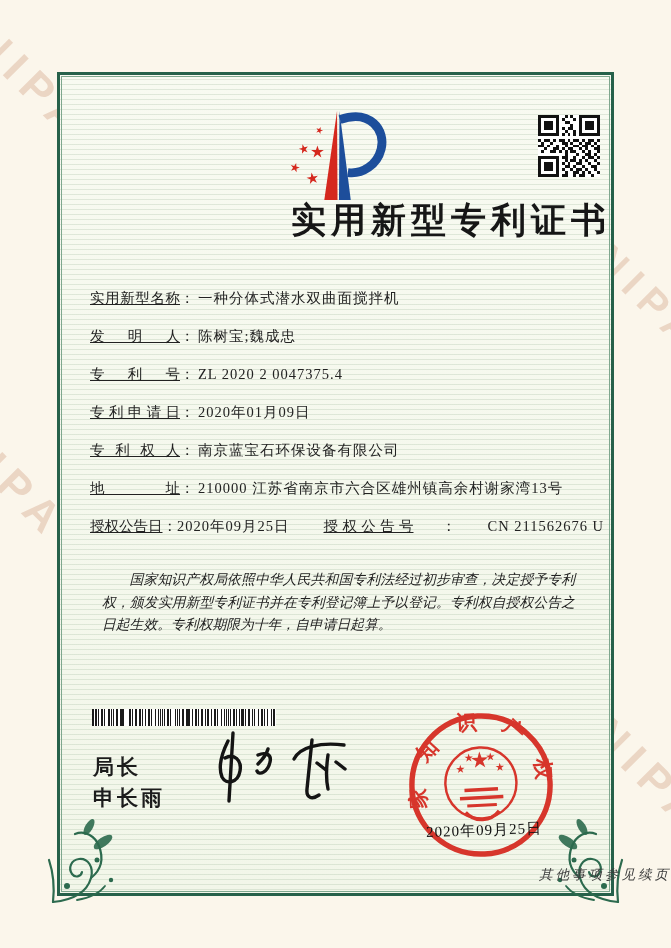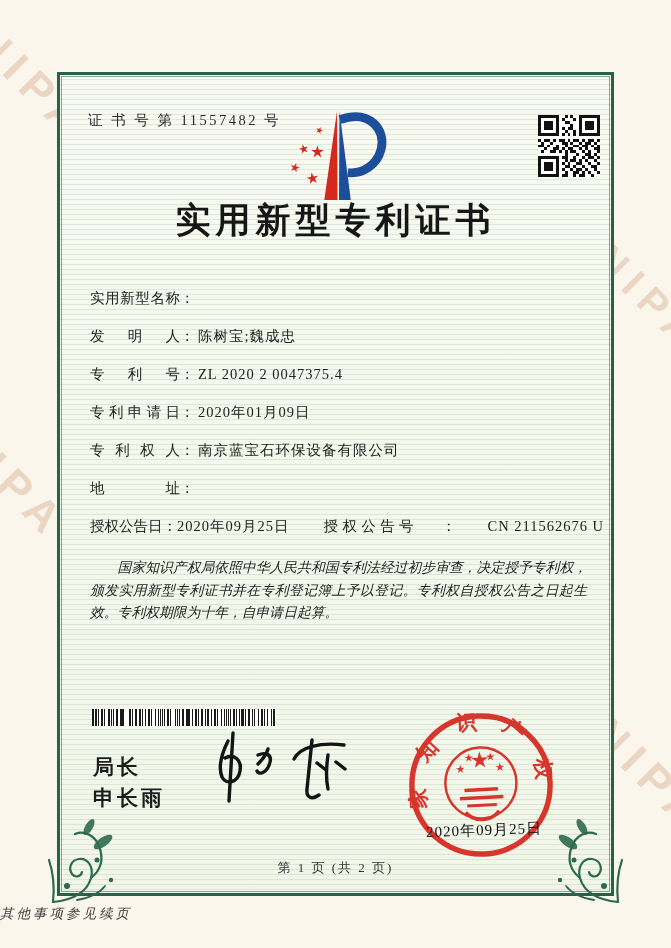--- a/index.html
+++ b/index.html
@@ -34,37 +34,37 @@
     position:absolute;inset:1px;border:1px solid #7fa78e;pointer-events:none;
   }
   
   .cert-no{
     position:absolute;left:28px;top:36px;
     font-size:14.5px;letter-spacing:2.5px;color:#2b2b2b;white-space:nowrap;
   }
   .logo{position:absolute;left:220px;top:30px;}
   .qr{position:absolute;left:478px;top:40px;width:62px;height:62px;background:#fff;}
   .doc-title{
-    position:absolute;left:0;right:0;top:122px;text-align:center;
+    position:absolute;left:0;right:0;top:122px;text-align:right;
     font-size:35px;font-weight:700;letter-spacing:5px;color:#161616;white-space:nowrap;
   }
   
   .fields{position:absolute;left:30px;top:204px;right:22px;font-size:14.5px;color:#222;}
   .frow{display:flex;align-items:center;height:38px;white-space:nowrap;}
-  .flabel{display:inline-block;width:90px;text-align:justify;text-align-last:justify;}
+  .flabel{display:inline-block;width:90px;text-align:justify;text-align-last:justify;text-decoration:underline;}
   .fcolon{display:inline-block;width:18px;}
   .fvalue{letter-spacing:1px;}
   .grant-group2{margin-left:34px;display:flex;align-items:center;gap:28px;}
   
   .paras{
     position:absolute;left:30px;right:24px;top:482px;
     font-size:13.8px;font-style:italic;line-height:22.5px;
     text-align:justify;color:#222;
   }
-  .paras p{margin:0;text-indent:2em;}
+  .paras p{margin:12px;text-indent:2em;}
   
   .barcode{
     position:absolute;left:32px;top:634px;width:184px;height:17px;
     background-color:#fff;
     background-image:
       repeating-linear-gradient(90deg,#1a1a1a 0 1.6px,transparent 1.6px 2.6px,#1a1a1a 2.6px 3.6px,transparent 3.6px 6.4px,#1a1a1a 6.4px 7.2px,transparent 7.2px 9.4px),
       repeating-linear-gradient(90deg,transparent 0 3.8px,#1a1a1a 3.8px 4.9px,transparent 4.9px 10.6px,#1a1a1a 10.6px 11.4px,transparent 11.4px 13.2px);
   }
   
   .sig-block{
@@ -78,41 +78,40 @@
   .seal-date{
     position:absolute;left:350px;top:746px;width:148px;text-align:center;
     font-size:15px;letter-spacing:1px;color:#101010;transform:rotate(-2deg);white-space:nowrap;
   }
   
   .page-footer{
     position:absolute;left:0;right:0;top:784px;text-align:center;
     font-size:13px;letter-spacing:2px;color:#333;
   }
   .continuation{
-    position:absolute;left:0;right:0;top:905px;text-align:left;
-    font-size:13.5px;font-style:italic;letter-spacing:3px;color:#3c3c3c;
+    position:absolute;left:0;right:0;top:866px;text-align:right;
+    font-size:13.5px;font-style:italic;letter-spacing:3px;color:#3c3c3c;padding-left:12px;
   }
   
   .flourish{position:absolute;bottom:-13px;width:92px;height:92px;}
   .flourish.left{left:-13px;}
   .flourish.right{right:-13px;transform:scaleX(-1);}
 </style>
 </head>
 <body>
 
 <span class="watermark wm1">CNIPA</span>
 <span class="watermark wm2">CNIPA</span>
 <span class="watermark wm3">CNIPA</span>
 <span class="watermark wm4">CNIPA</span>
 <span class="watermark wm5">CNIPA</span>
 
 <div class="frame">
   <div class="frame-inner-line"></div>
 
-  <div class="cert-no">证 书 号 第 11557482 号</div>
 
   <svg class="logo" width="118" height="98" viewBox="0 0 120 100">
     <defs>
       <polygon id="star" points="0,-10 2.25,-3.09 9.51,-3.09 3.63,1.18 5.88,8.09 0,3.82 -5.88,8.09 -3.63,1.18 -9.51,-3.09 -2.25,-3.09"></polygon>
     </defs>
     <path d="M61 15 C92 4 108 26 103 45 C99 61 84 71 69 69" stroke="#1d4e9b" stroke-width="9" fill="none"></path>
     <polygon points="58,6 45,97 58.5,97" fill="#d5281e"></polygon>
     <polygon points="60.5,6 60,97 72,97" fill="#1d4e9b"></polygon>
     <use href="#star" x="0" y="0" transform="translate(40,26) scale(0.38) rotate(20)" fill="#d5281e"></use>
     <use href="#star" transform="translate(24,45) scale(0.5) rotate(-15)" fill="#d5281e"></use>
@@ -149,20 +148,21 @@
       M8 20h2v1h-2zM12 20h1v1h-1zM14 20h2v1h-2zM18 20h1v1h-1z"></path>
     </g>
   </svg>
 
   <div class="doc-title">实用新型专利证书</div>
 
   <div class="fields">
     <div class="frow">
       <span class="flabel">实用新型名称</span>
         <span class="fcolon">：</span>
+        <span class="fvalue">一种分体式潜水双曲面搅拌机</span>
     </div>
     <div class="frow">
       <span class="flabel">发明人</span>
         <span class="fcolon">：</span>
         <span class="fvalue">陈树宝;魏成忠</span>
     </div>
     <div class="frow">
       <span class="flabel">专利号</span>
         <span class="fcolon">：</span>
         <span class="fvalue">ZL 2020 2 0047375.4</span>
@@ -173,20 +173,21 @@
         <span class="fvalue">2020年01月09日</span>
     </div>
     <div class="frow">
       <span class="flabel">专利权人</span>
         <span class="fcolon">：</span>
         <span class="fvalue">南京蓝宝石环保设备有限公司</span>
     </div>
     <div class="frow">
       <span class="flabel">地址</span>
         <span class="fcolon">：</span>
+        <span class="fvalue">210000 江苏省南京市六合区雄州镇高余村谢家湾13号</span>
     </div>
     <div class="frow">
       <span class="flabel">授权公告日</span>
         <span class="fcolon">：</span>
         <span class="fvalue">2020年09月25日</span>
       <span class="grant-group2">
         <span class="flabel">授权公告号</span>
           <span class="fcolon">：</span>
           <span class="fvalue">CN 211562676 U</span>
       </span>
@@ -232,21 +233,20 @@
       <rect x="60" y="94" width="30" height="3"></rect>
       <path d="M58 102 A22 22 0 0 0 92 102" fill="none" stroke="#d5281e" stroke-width="3.5"></path>
     </g>
     <path id="sealTextArc" d="M20.5 91.6 A57 57 0 1 1 129.5 91.6" fill="none"></path>
     <text font-size="21" font-weight="bold" fill="#d5281e" letter-spacing="23" text-anchor="middle" font-family="Liberation Serif, serif">
       <textPath href="#sealTextArc" startOffset="50%">国家知识产权局</textPath>
     </text>
   </svg>
   <div class="seal-date">2020年09月25日</div>
 
-  <div class="page-footer">第 1 页 (共 2 页)</div>
 
   <svg class="flourish left" viewBox="0 0 92 92">
     <g fill="none" stroke="#2c6a4e" stroke-width="2.2" stroke-linecap="round">
       <path d="M6 88 C26 86 40 78 44 64 C47 53 41 44 32 45 C24 46 21 54 25 60 C28 64 34 63 35 58"></path>
       <path d="M44 64 C54 56 57 45 52 32 C48 22 38 16 28 20"></path>
       <path d="M6 88 C8 70 6 58 2 46"></path>
       <path d="M30 86 C42 84 52 80 58 72" stroke-width="1.8"></path>
     </g>
     <g fill="#2c6a4e">
       <ellipse cx="56" cy="28" rx="11" ry="4.5" transform="rotate(-35 56 28)" opacity="0.9"></ellipse>

